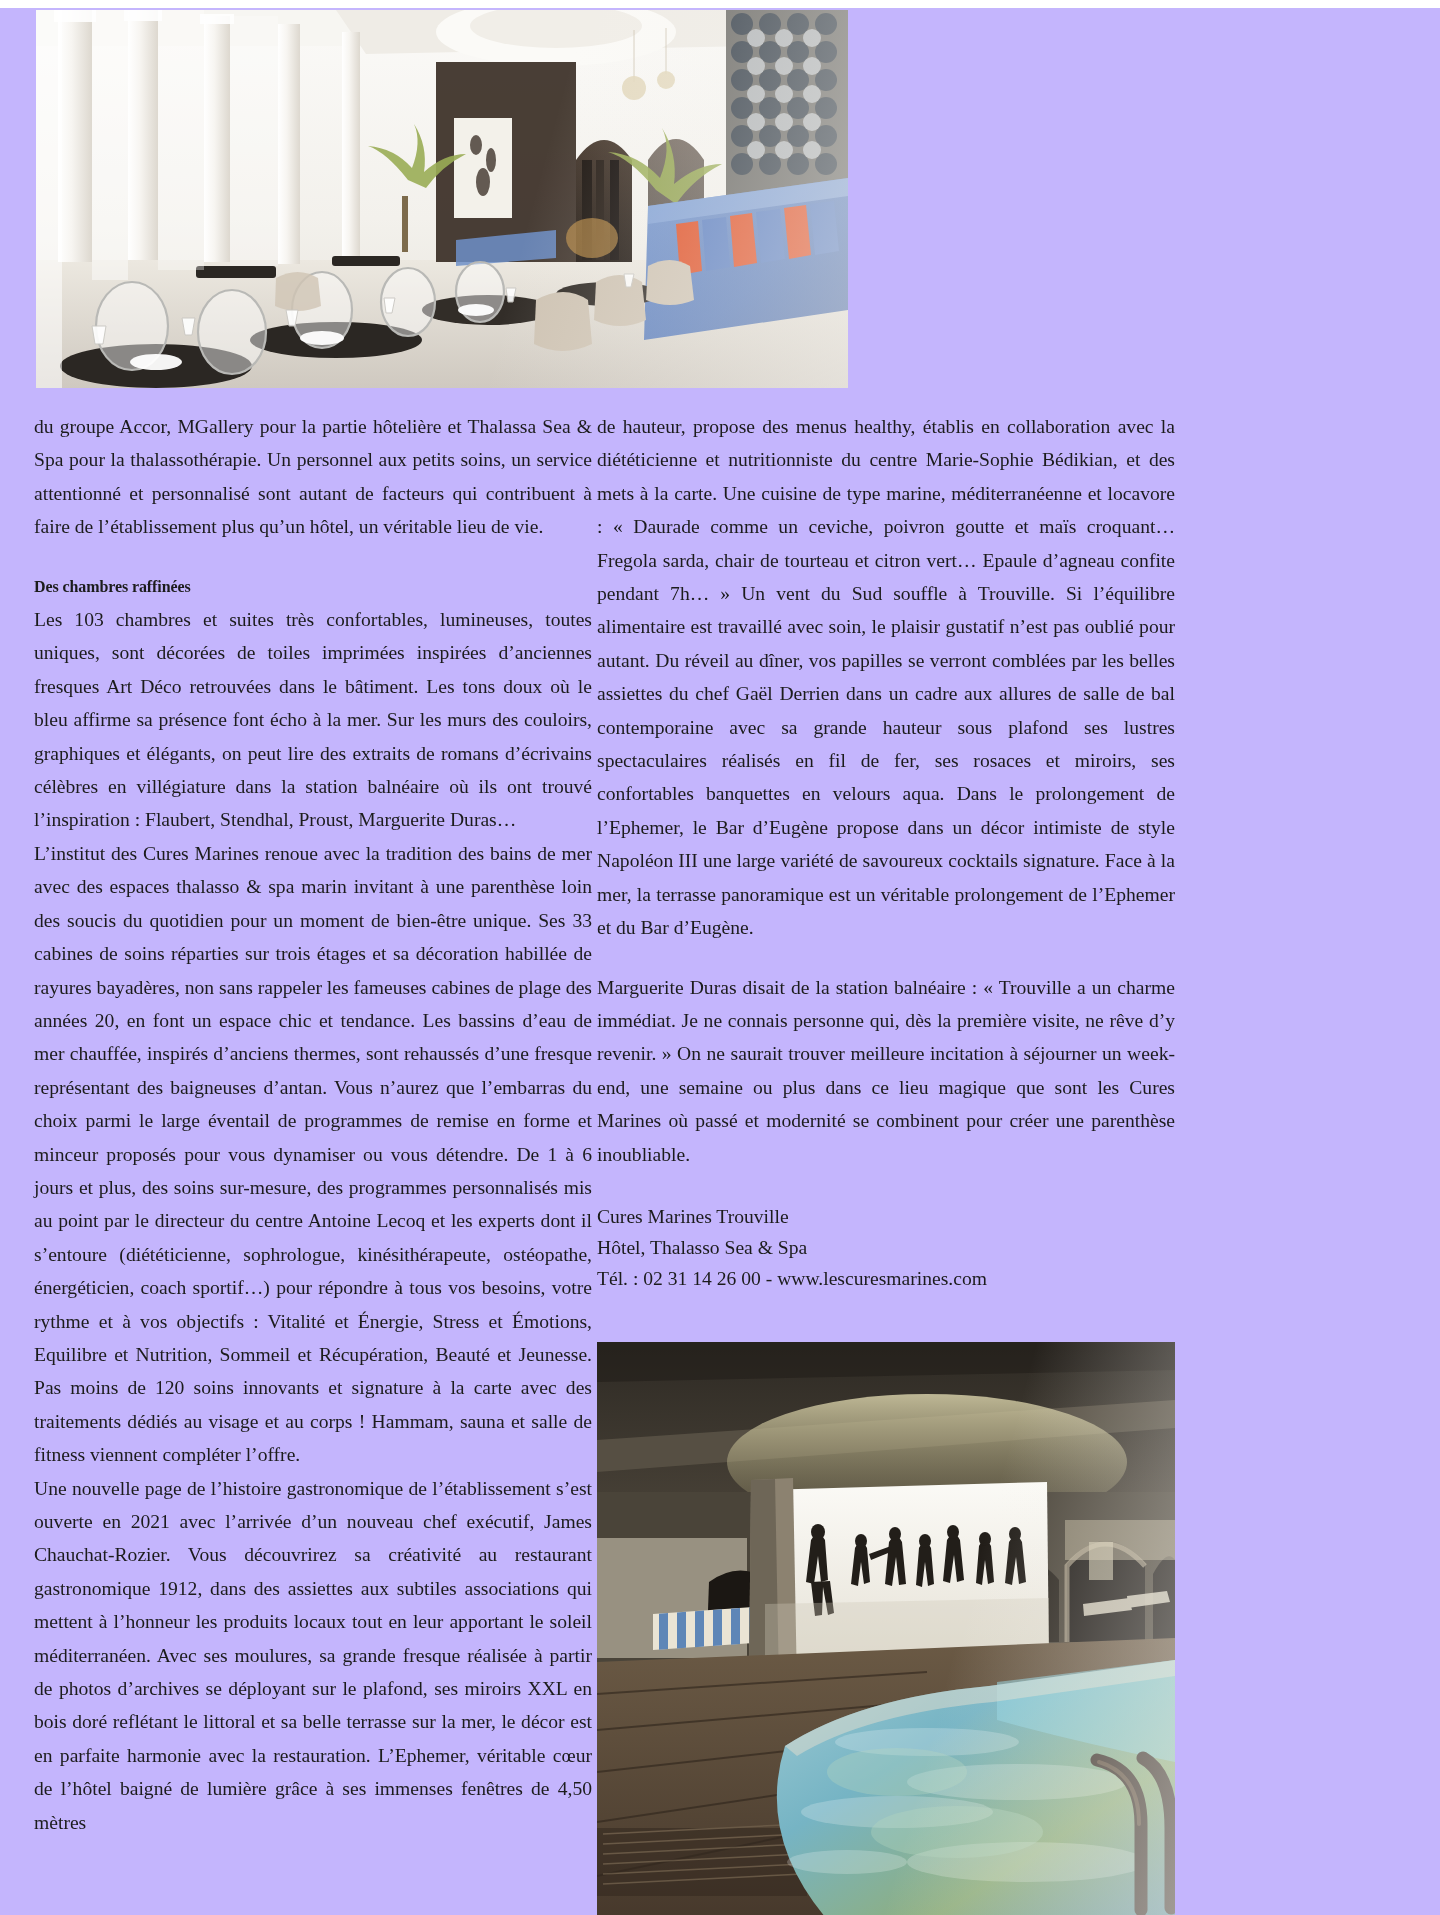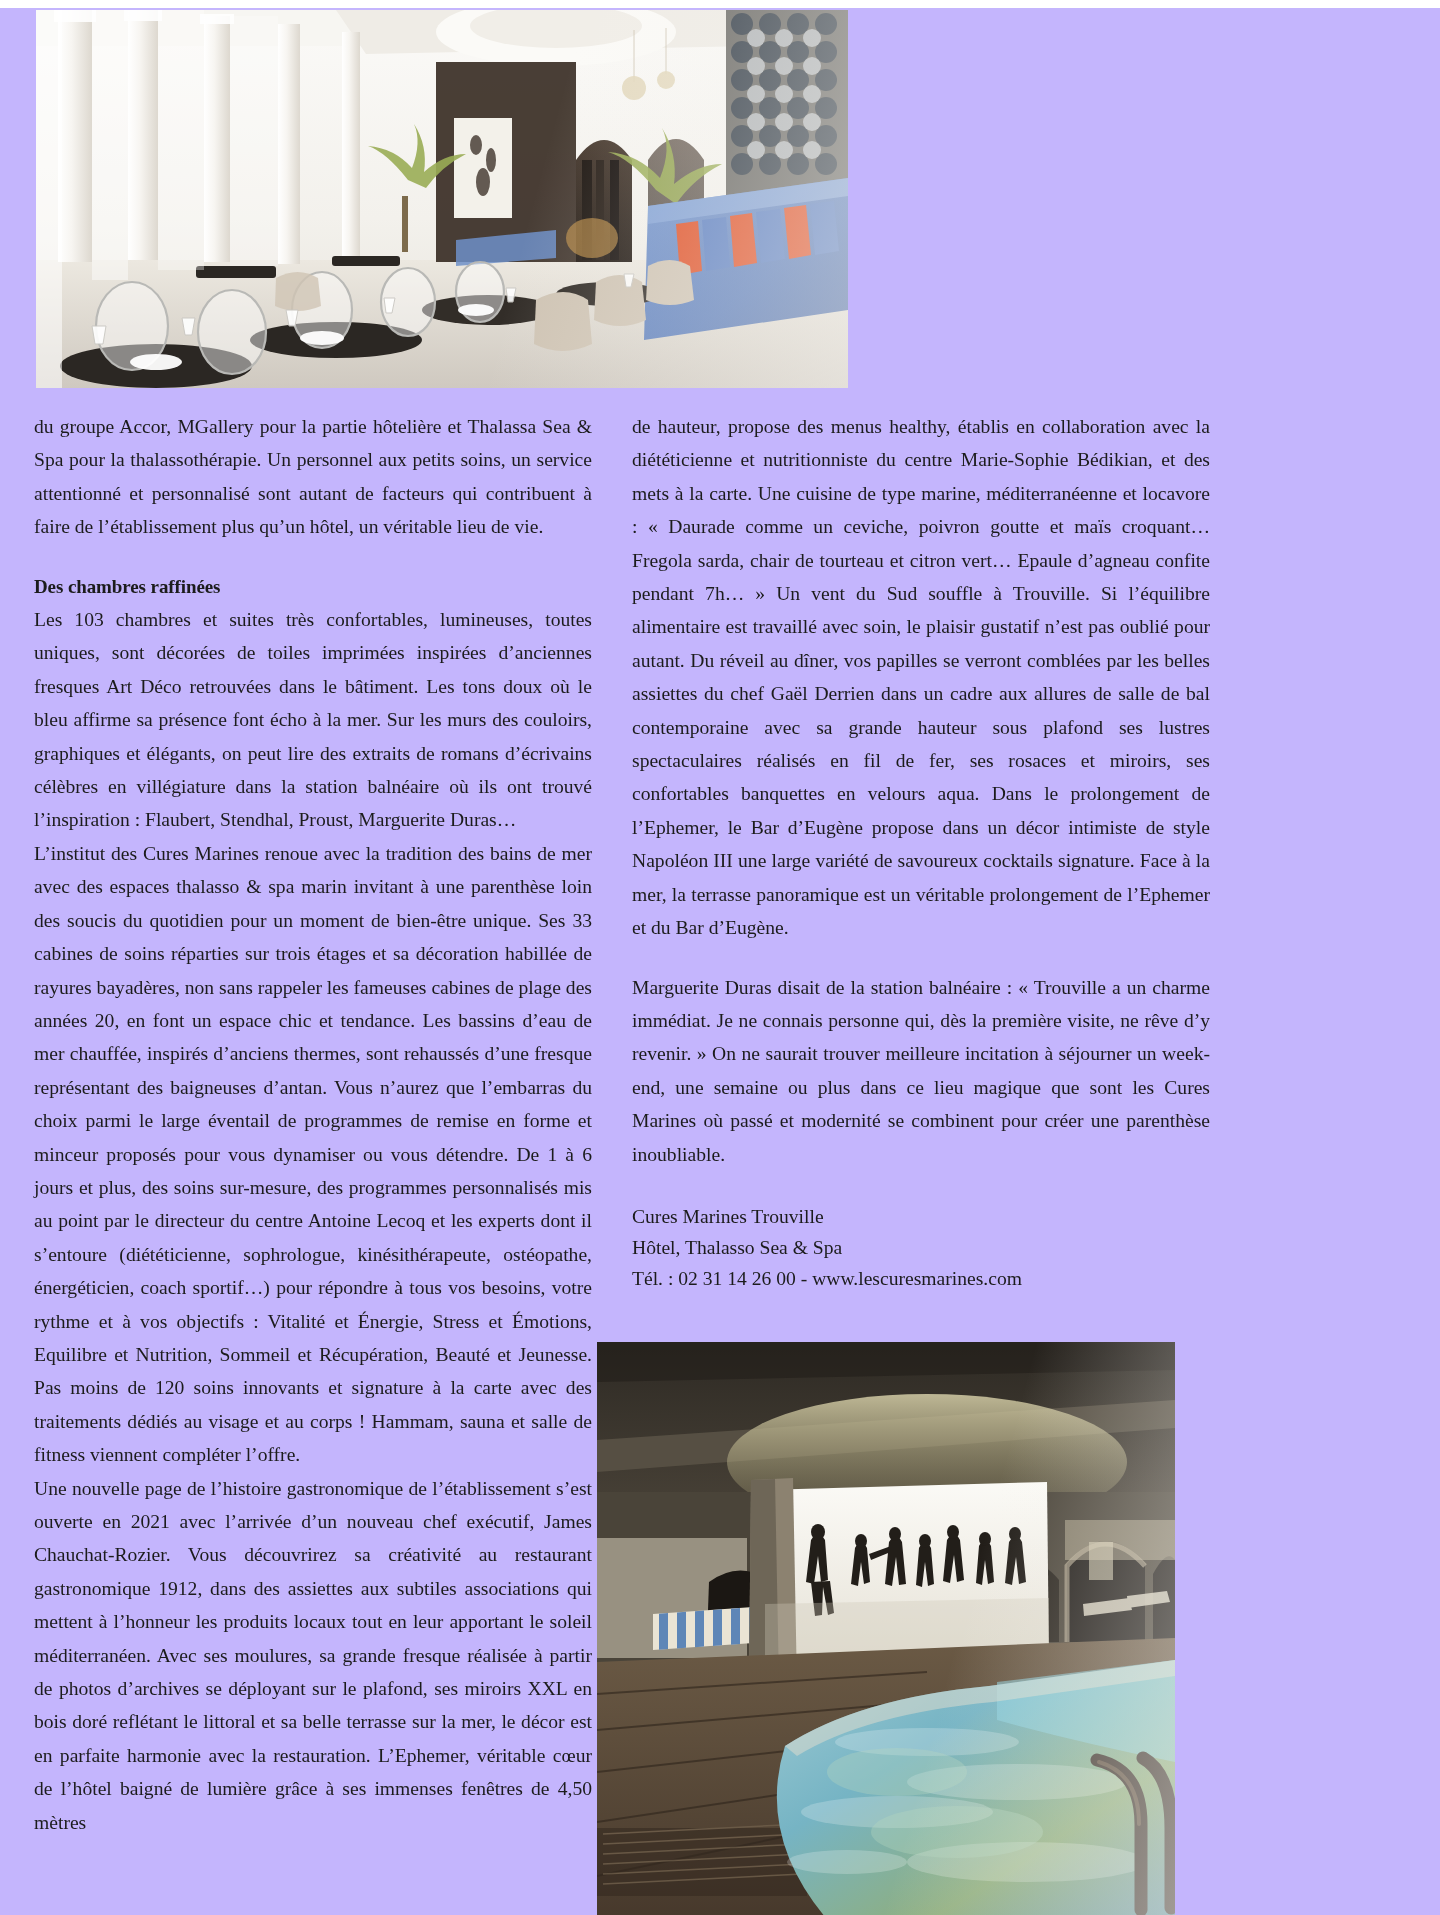--- a/index.html
+++ b/index.html
@@ -37,29 +37,29 @@
     position: absolute;
     top: 402px;
     width: 558px;
     font-size: 19.6px;
     line-height: 33.4px;
     text-align: justify;
     text-justify: inter-word;
     color: #1c1c1c;
   }
   .col-left  { left: 34px; }
-  .col-right { left: 632px; width: 578px; }
+  .col-right { left: 597px; width: 578px; }
 
   .col p {
     margin: 0 0 0 0;
     text-indent: 0;
   }
 
   h2.sub {
-    font-size: 19px;
+    font-size: 16px;
     line-height: 33.4px;
     font-weight: bold;
     margin: 26px 0 0 0;
     text-align: left;
     letter-spacing: -0.1px;
   }
   .gap { height: 26px; }
 
   
   .contact {

